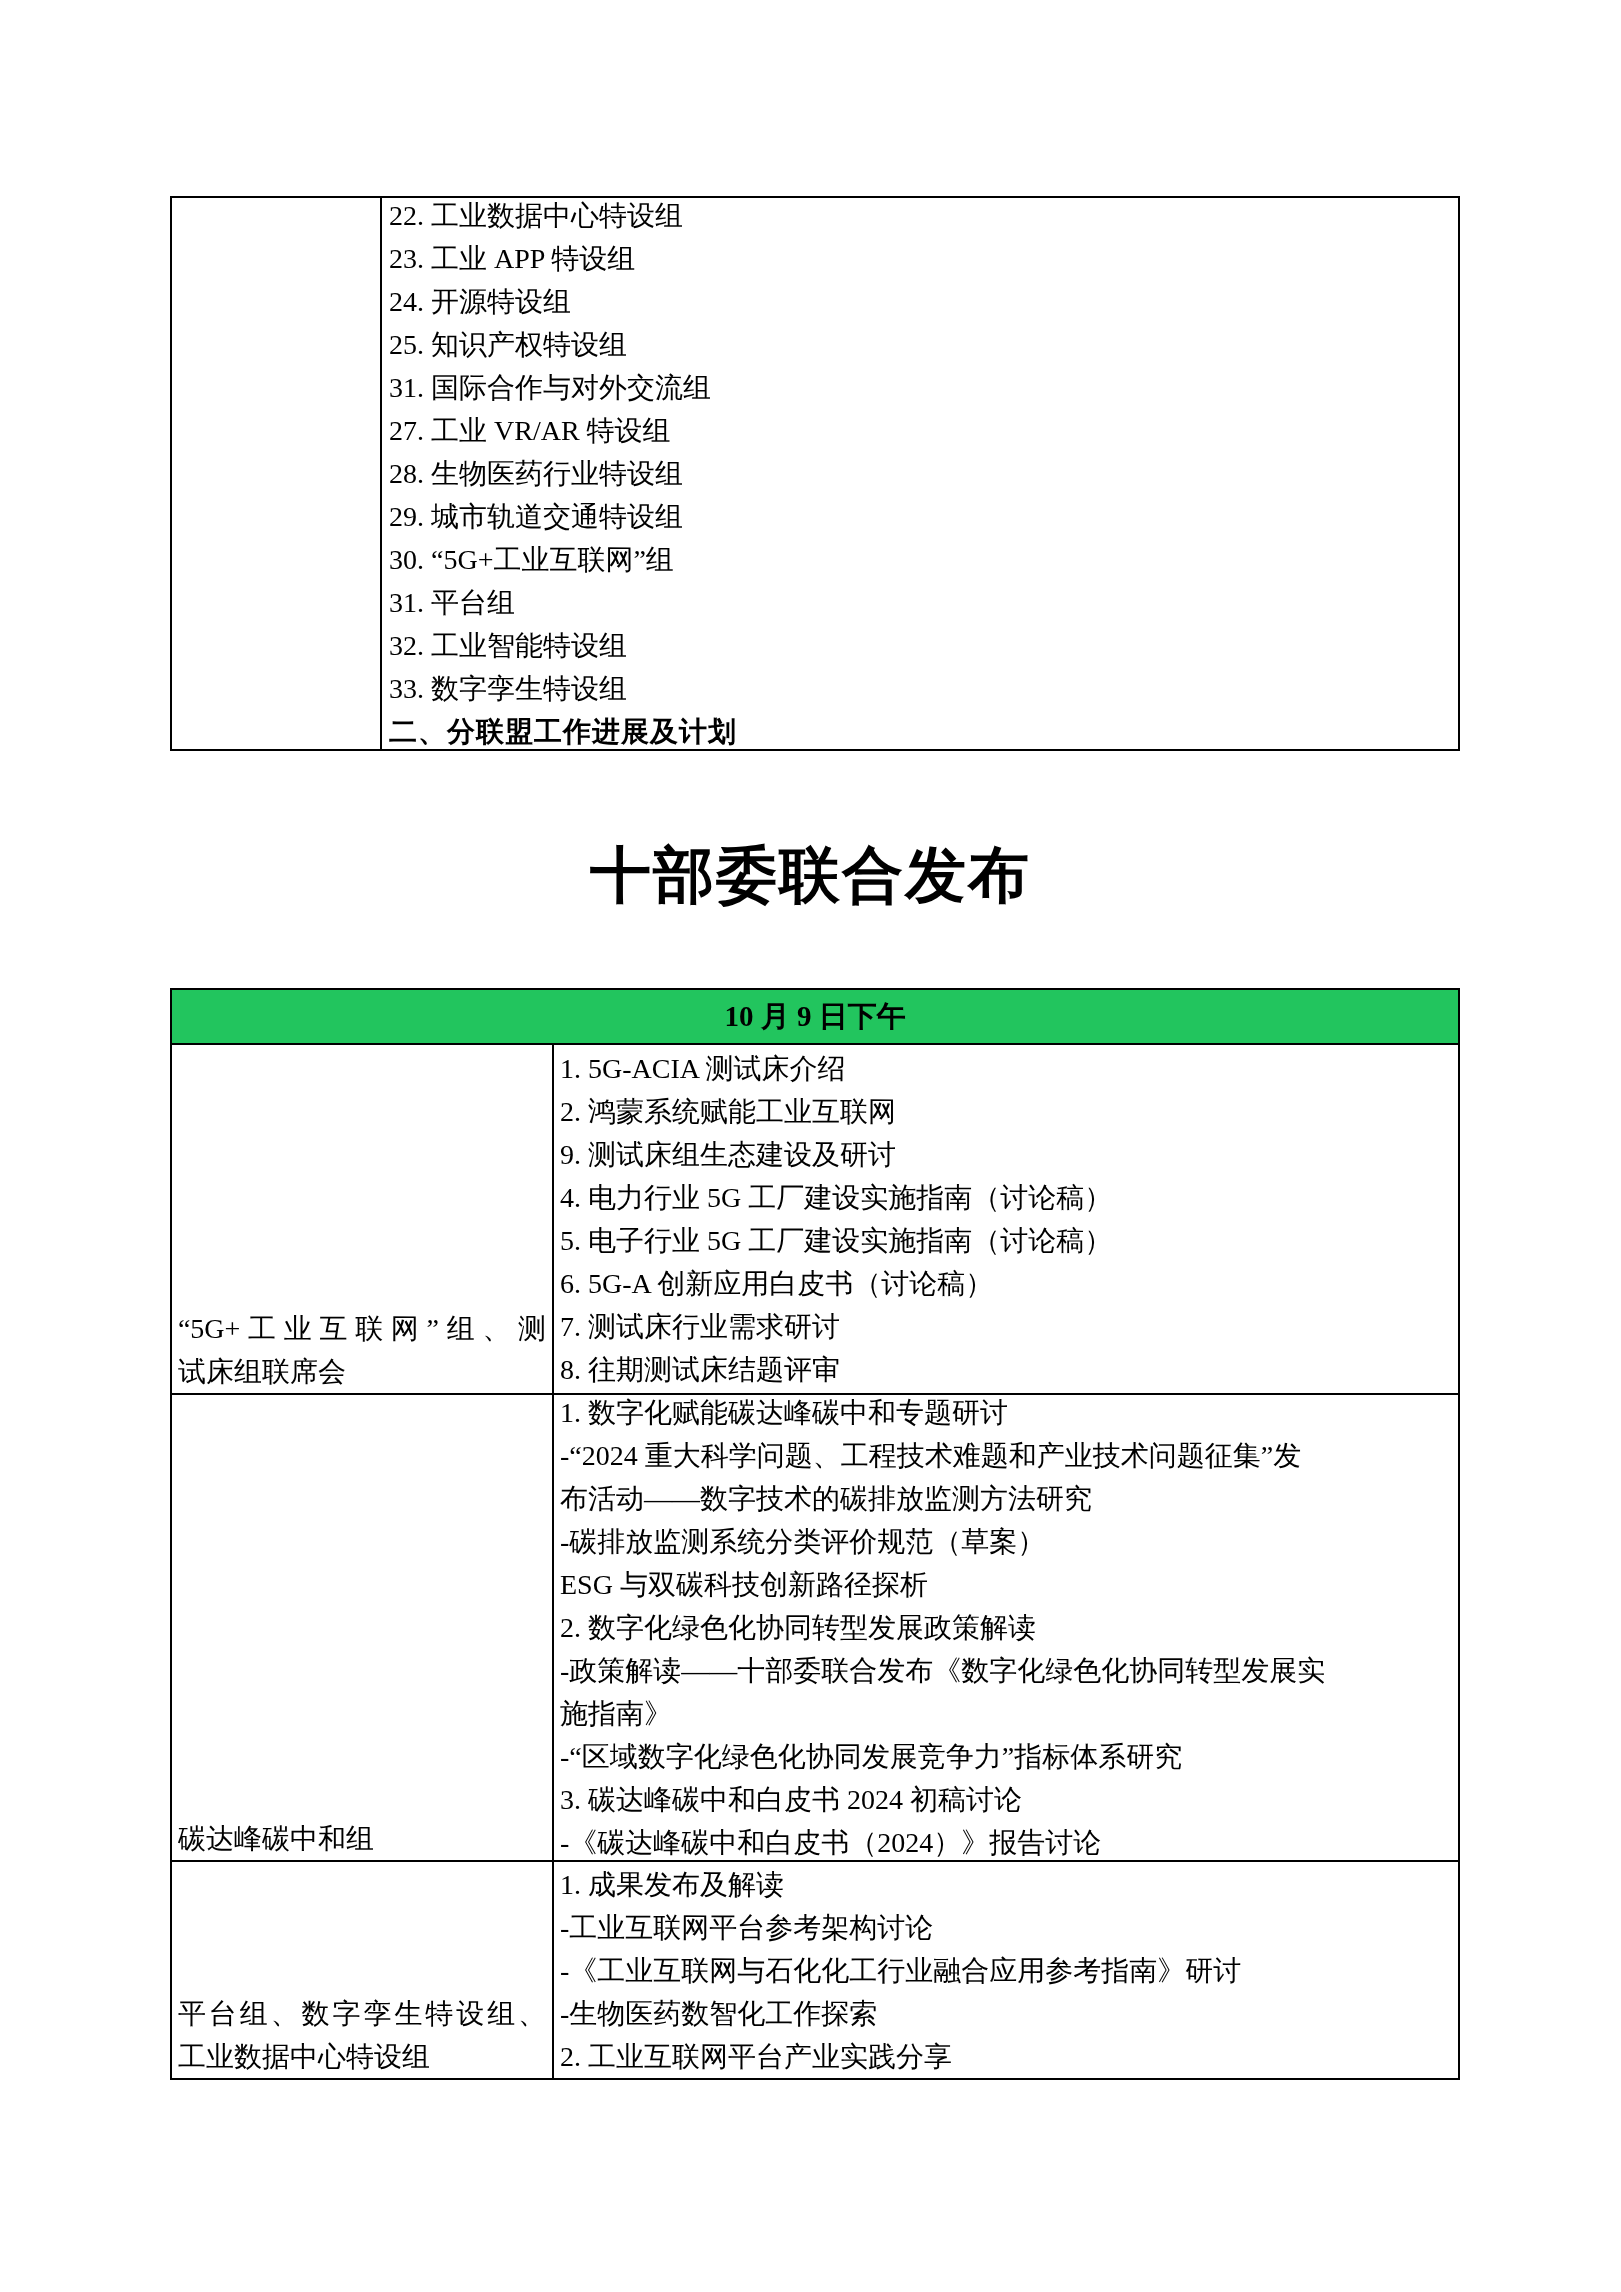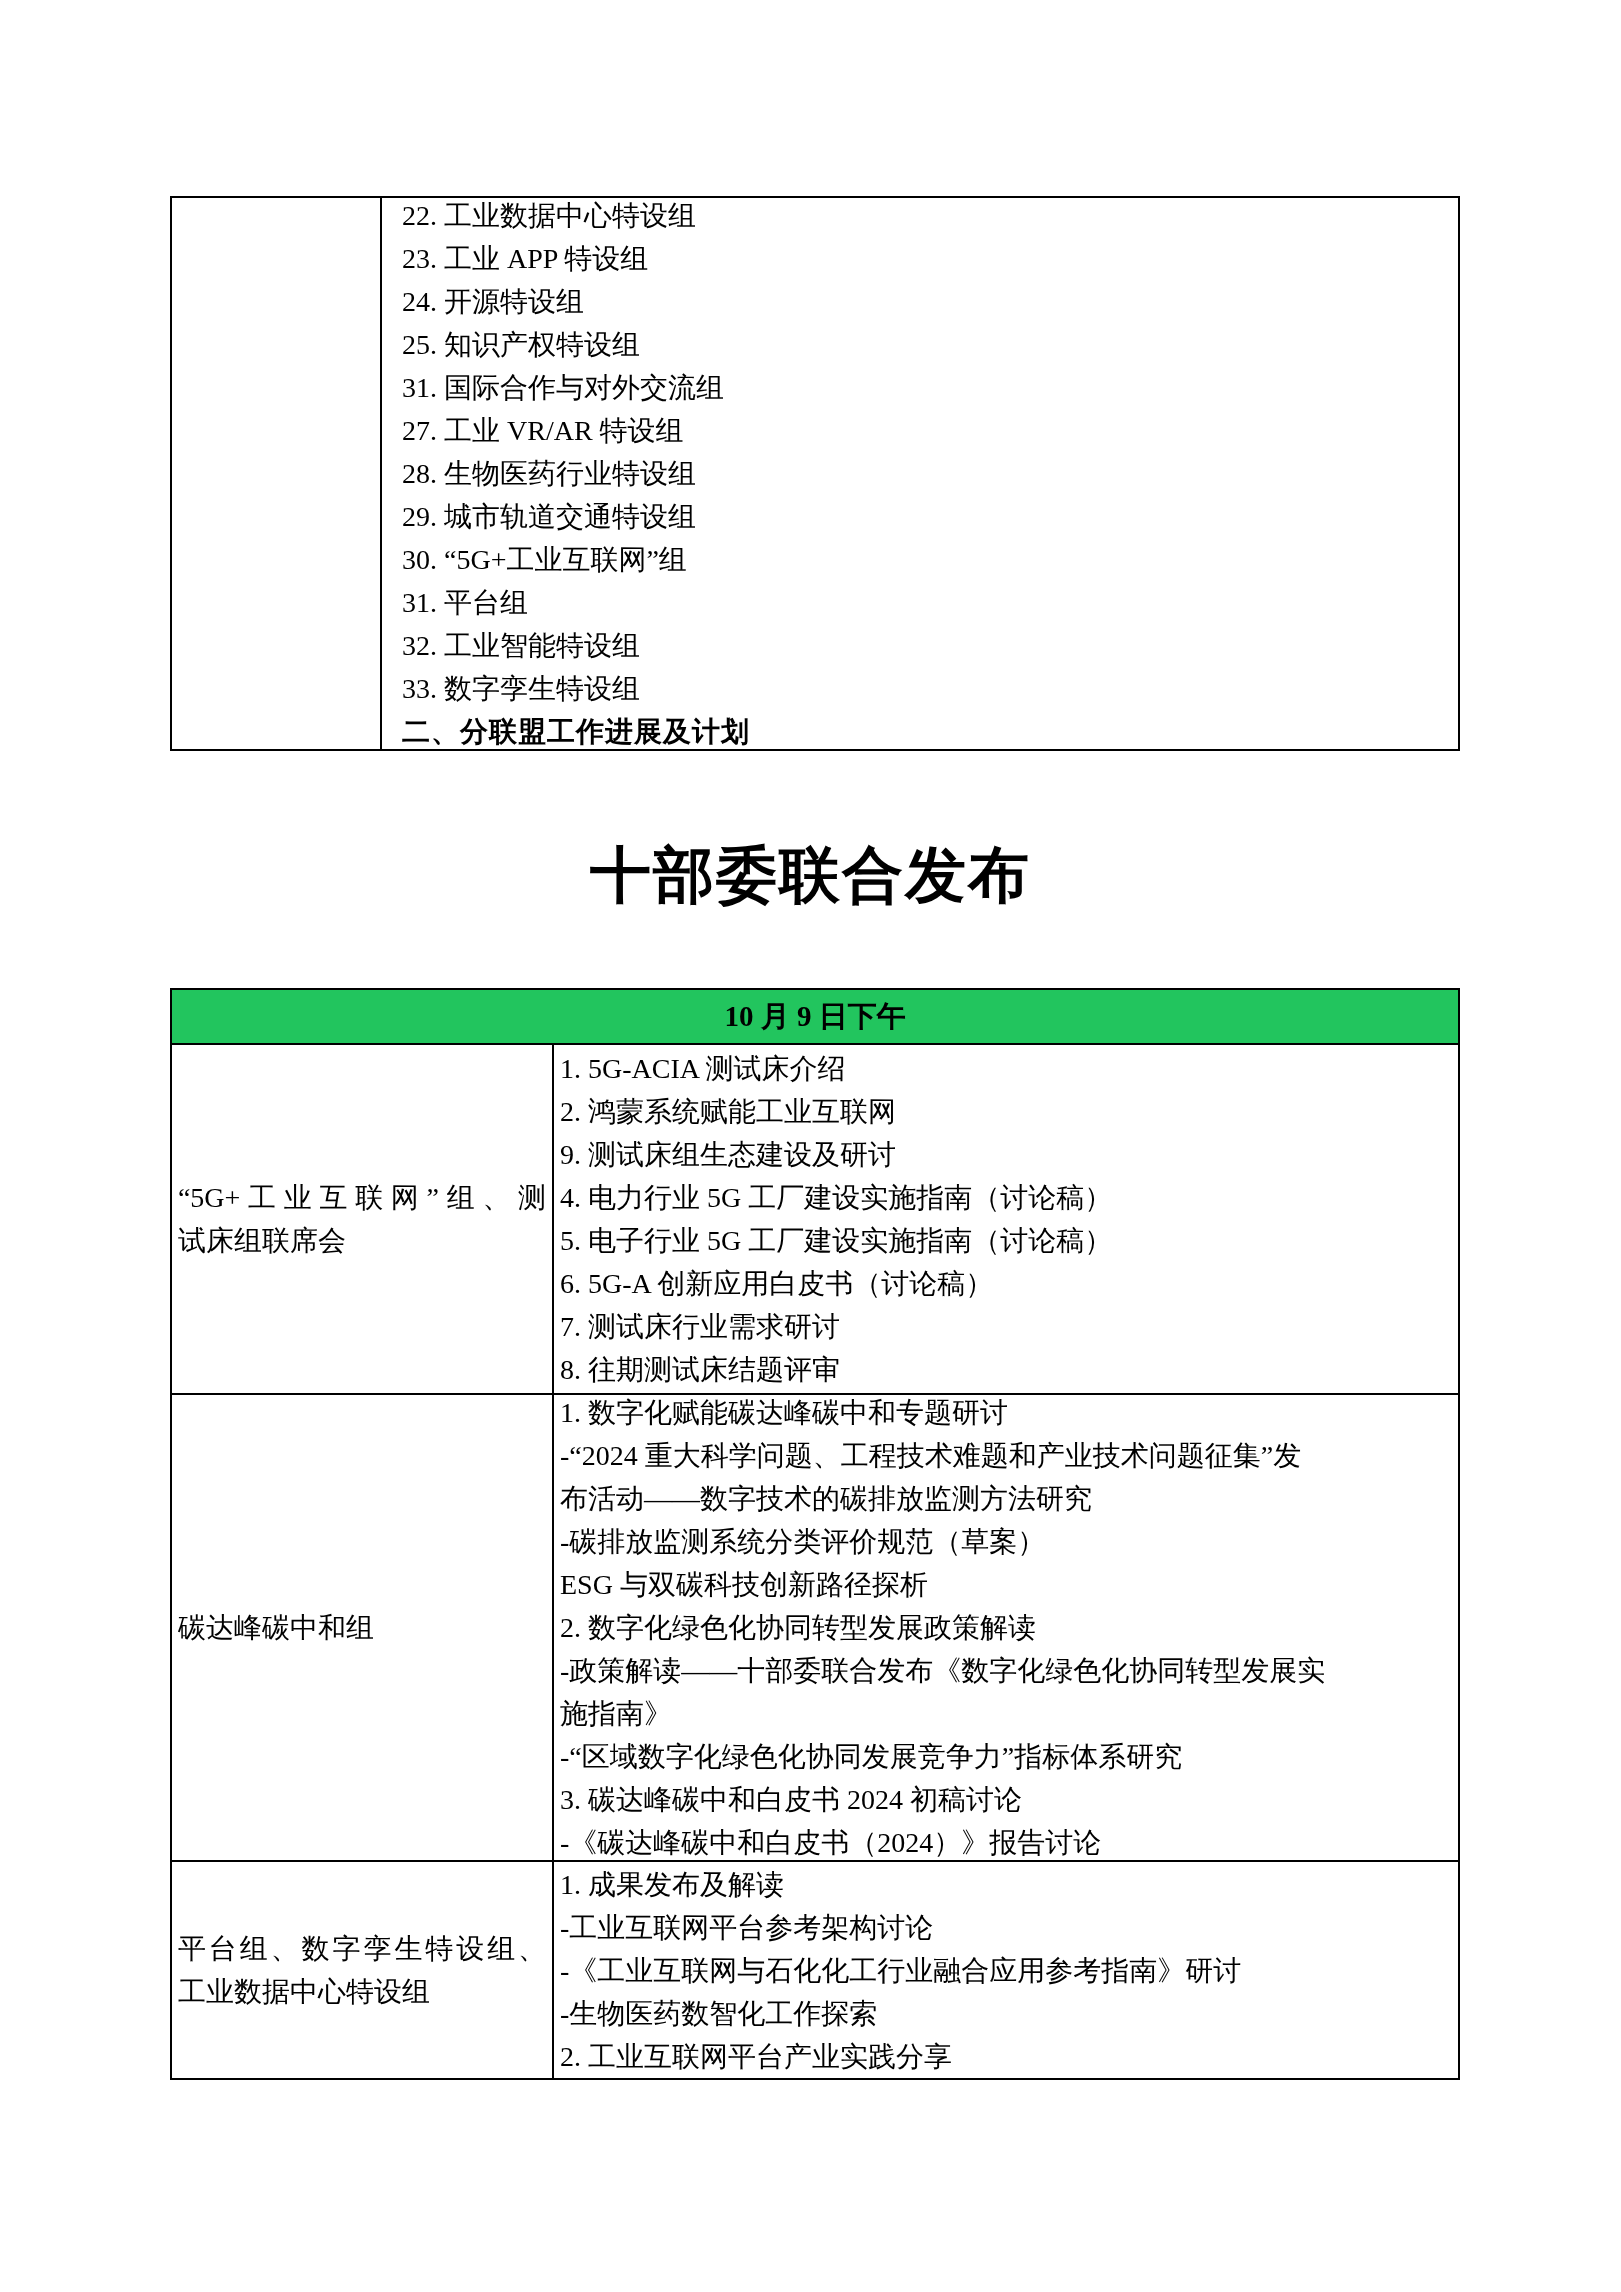--- a/index.html
+++ b/index.html
@@ -33,21 +33,21 @@
     width: 210px;
     box-sizing: border-box;
     border-right: 2px solid #000;
     flex: none;
   }
   #table1 .right-col {
     flex: 1;
     display: flex;
     flex-direction: column;
     justify-content: center;
-    padding-left: 20px;
+    padding-left: 7px;
     overflow: hidden;
   }
   .line {
     height: 43px;
     line-height: 43px;
     font-size: 28px;
     white-space: nowrap;
   }
   #table1 .footer-line {
     font-weight: bold;
@@ -94,21 +94,21 @@
   .t2-row.rh1 { height: 350px; }
   .t2-row.rh2 { height: 467px; }
   .t2-row.rh3 { height: 216px; }
   .group-cell {
     width: 382px;
     flex: none;
     box-sizing: border-box;
     border-right: 2px solid #000;
     display: flex;
     flex-direction: column;
-    justify-content: center;
+    justify-content: flex-end;
     padding: 0 5.9px;
     overflow: hidden;
   }
   .group-cell .line {
     height: 43px;
     line-height: 43px;
     white-space: normal;
   }
   .group-cell .line:not(:last-child) {
     text-align: justify;

